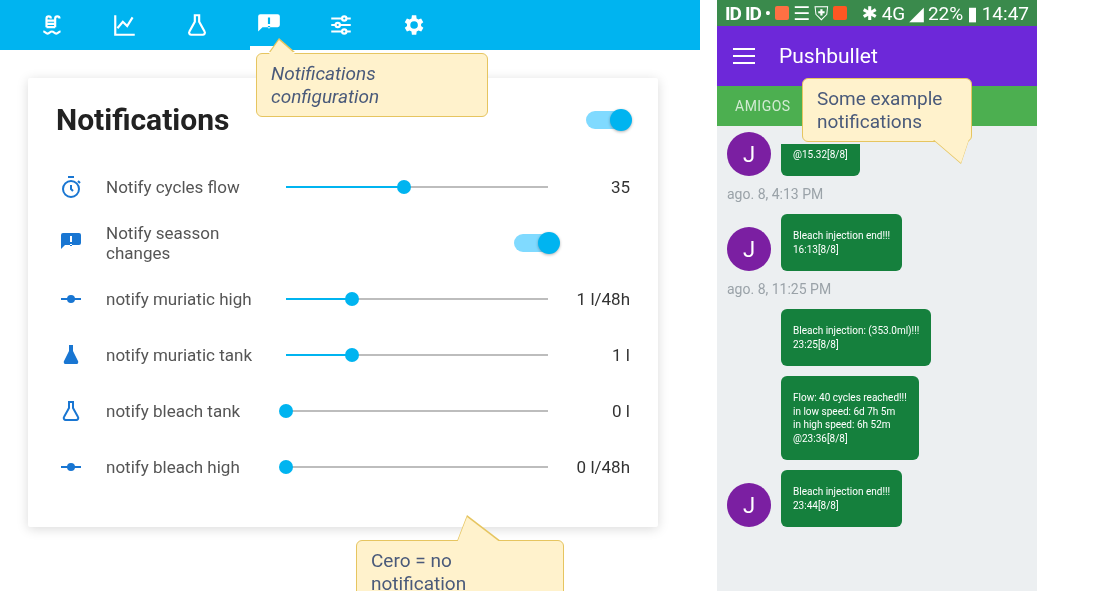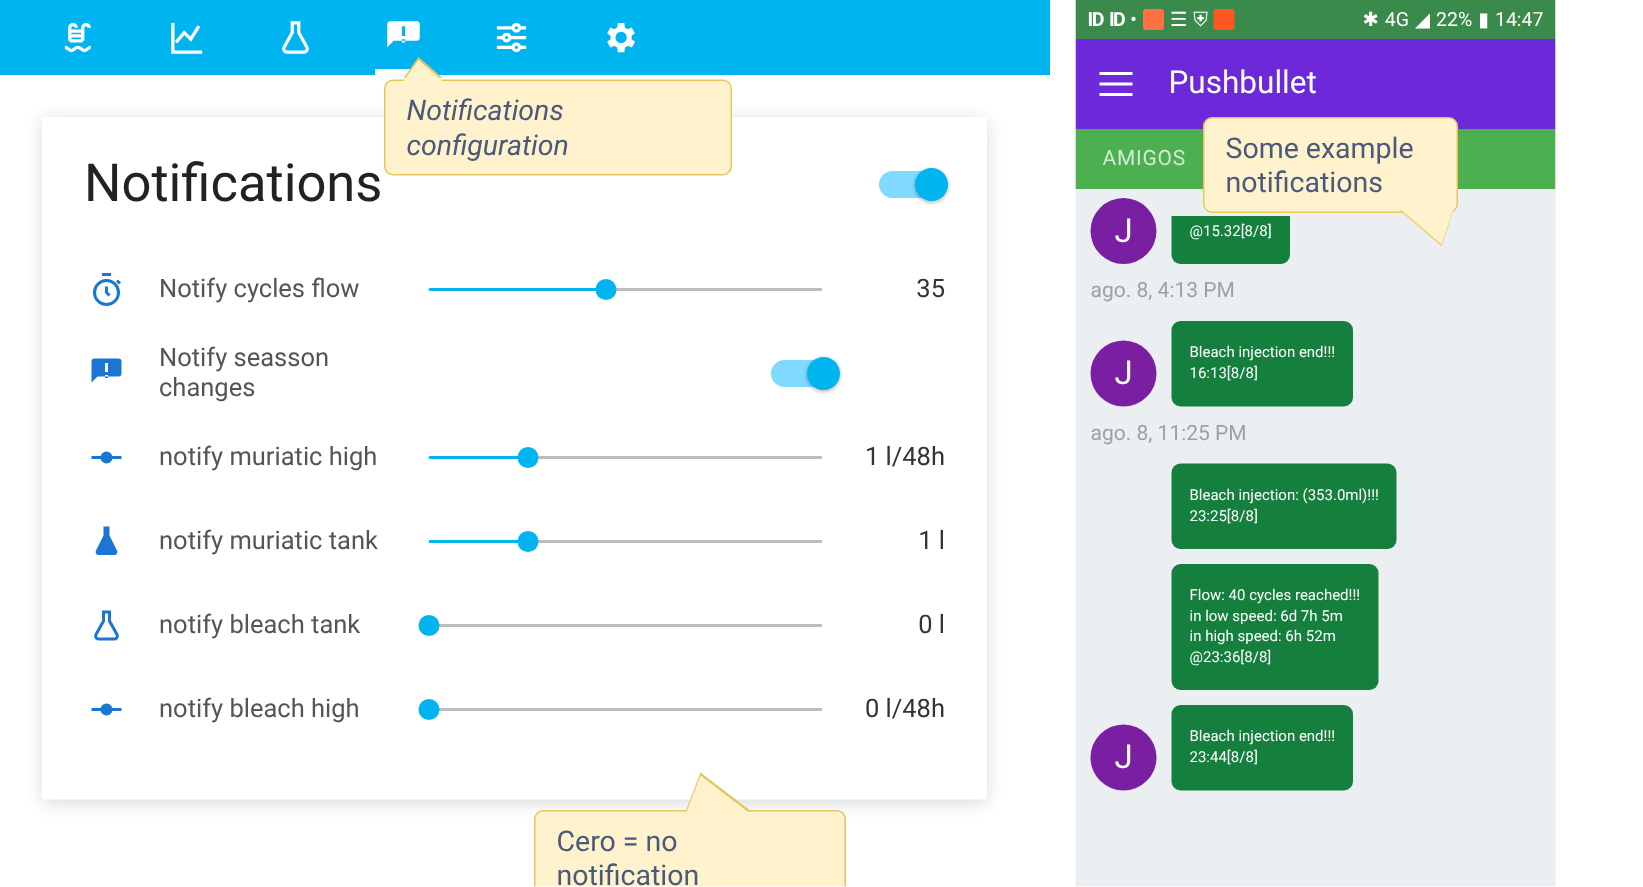--- a/index.html
+++ b/index.html
@@ -44,21 +44,21 @@
     background: #fff;
     box-shadow: 0 2px 12px rgba(0,0,0,.15);
     border-radius: 2px;
     padding: 24px 28px 32px 28px;
   }
   .card-header {
     display: flex; justify-content: space-between; align-items: center;
     margin-bottom: 22px;
   }
   .card-title {
-    font-size: 35px; font-weight: 400; color: #222;
+    font-size: 30px; font-weight: 700; color: #222;
   }
   .toggle {
     width: 44px; height: 18px; background: #80daff; border-radius: 10px;
     position: relative; cursor: pointer;
   }
   .toggle::after {
     content: ""; position: absolute; width: 22px; height: 22px;
     background: #00b4f0; border-radius: 50%; top: -2px; right: -2px;
     box-shadow: 0 1px 3px rgba(0,0,0,.3);
   }
@@ -124,21 +124,21 @@
 
   
   .phone {
     position: absolute; left: 717px; top: 0; width: 320px; height: 591px;
     background: #eceff1; overflow: hidden;
     font-family: Roboto, Arial, sans-serif;
   }
   .statusbar {
     height: 26px; background: #3a8a4c; color: #fff;
     display: flex; justify-content: space-between; align-items: center;
-    padding: 0 8px; font-size: 13px;
+    padding: 0 8px; font-size: 19px;
   }
   .sb-left, .sb-right { display: flex; gap: 4px; align-items: center; }
   .sb-sq { width: 14px; height: 14px; background: #ff7043; border-radius: 2px; }
   .sb-sq2 { width: 14px; height: 14px; background: #ff5722; border-radius: 2px; }
   .ph-header {
     background: #6d28d9; height: 60px; display: flex; align-items: center;
     padding: 0 16px; gap: 24px; color: #fff;
   }
   .hamburger { width: 22px; height: 16px; display: flex; flex-direction: column; justify-content: space-between; cursor:pointer;}
   .hamburger span { height: 2px; background: #fff; }

